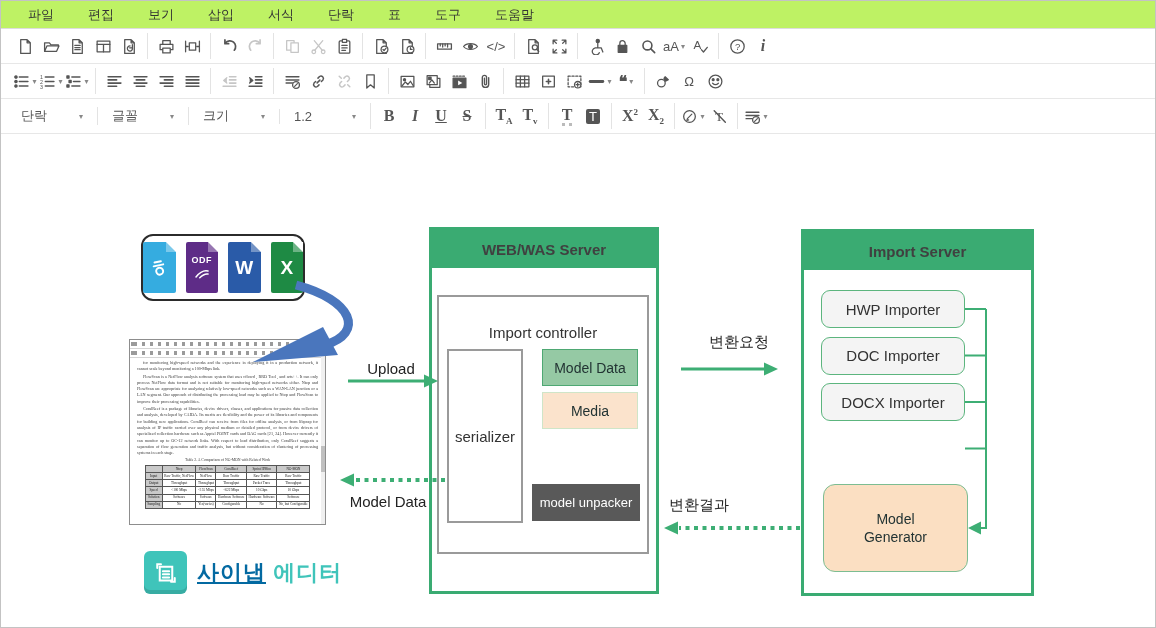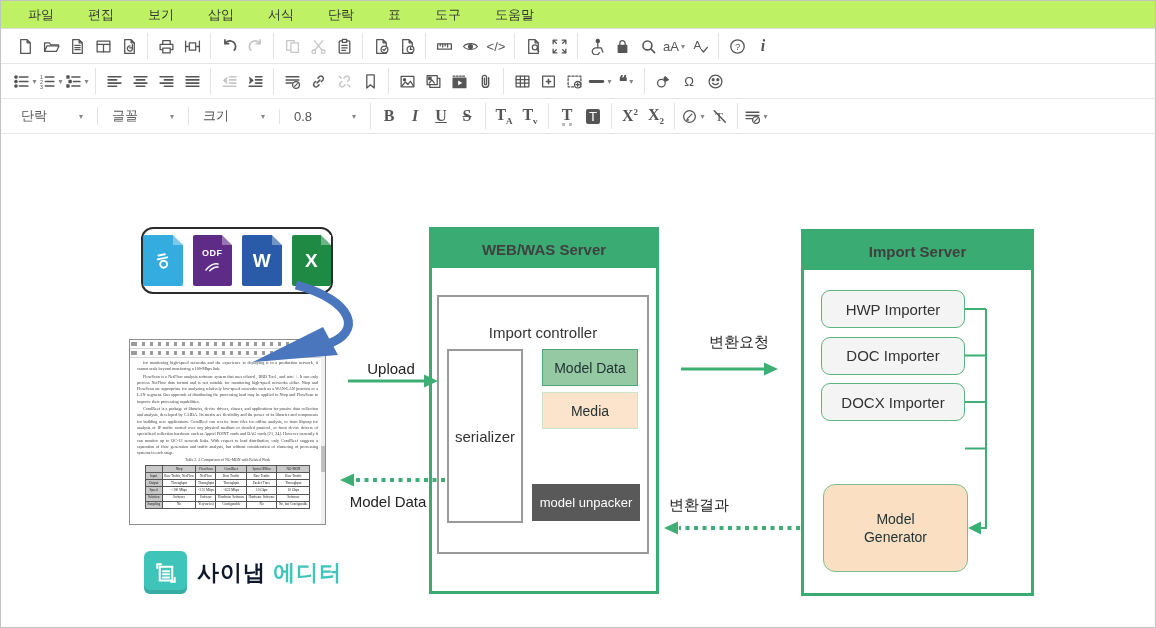--- a/index.html
+++ b/index.html
@@ -30,21 +30,21 @@
 
   
   .fmt-select { display:flex; align-items:center; justify-content:space-between; width:80px; padding:0 9px; font-size:13px; color:#555; }
   .fmt-select .caret { font-size:8px; }
 
   
   .content { position:relative; height:492px; background:#fff; overflow:hidden; }
   .lbl { position:absolute; font-size:15px; color:#222; text-align:center; }
 
   
-  .icons-box { position:absolute; left:140px; top:93px; width:192px; height:67px; border:2px solid #2b2b2b; border-radius:12px; display:flex; align-items:center; justify-content:center; gap:10px; }
+  .icons-box { position:absolute; left:140px; top:100px; width:164px; height:67px; border:2px solid #2b2b2b; border-radius:12px; display:flex; align-items:center; justify-content:center; gap:10px; }
   .file-icon { width:41px; height:51px; border-radius:2px; position:relative; display:flex; align-items:center; justify-content:center; flex-direction:column; }
   .file-icon::after { content:''; position:absolute; top:0; right:0; border-top:10px solid #fff; border-left:10px solid rgba(255,255,255,.35); }
   .file-icon .big { color:#fff; font-weight:bold; font-size:19px; }
   .file-icon .odf-t { color:#fff; font-weight:bold; font-size:9px; letter-spacing:.5px; margin-top:3px; }
 
   
   .mini-doc { position:absolute; left:128px; top:205px; width:197px; height:186px; background:#fff; border:1px solid #8d8d8d; overflow:hidden; }
   .mini-strip { height:9px; border-bottom:1px solid #d5d5d5; margin:0; background:repeating-linear-gradient(90deg,#9a9a9a 0 3px,transparent 3px 8px); background-size:auto 4px; background-position:4px 2px; background-repeat:repeat-x; }
   .mini-body { padding:2px 7px 0 7px; font-family:"Liberation Serif",serif; font-size:4.2px; line-height:1.5; color:#3a3a3a; text-align:justify; }
   .mini-body p { text-indent:6px; margin-bottom:1px; }
@@ -52,21 +52,21 @@
   .mini-table { border-collapse:collapse; margin:0 auto; font-size:3.4px; color:#222; }
   .mini-table td, .mini-table th { border:.5px solid #555; padding:.5px 1.5px; text-align:center; font-weight:normal; }
   .mini-table thead th, .mini-table .rowhead { background:#c9c9c9; }
   .mini-scroll { position:absolute; right:0; top:10px; bottom:0; width:4px; background:#f0f0f0; }
   .mini-scroll i { position:absolute; top:55%; left:0; width:4px; height:26px; background:#c0c0c0; }
 
   
   .logo { position:absolute; left:143px; top:417px; display:flex; align-items:center; }
   .logo-badge { width:43px; height:43px; background:#3fc4ba; border-radius:6px; display:flex; align-items:center; justify-content:center; box-shadow:inset 0 -4px 0 rgba(0,0,0,.12); }
   .logo-text { margin-left:10px; font-size:22px; font-weight:bold; letter-spacing:1px; }
-  .logo-text .dk { color:#0f172a; }
+  .logo-text .dk { color:#0369a1;text-decoration:underline; }
   .logo-text .tl { color:#3fc4ba;font-family:Liberation Mono, monospace; }
 
   
   .server { position:absolute; border:3px solid #3aab72; background:#fff; }
   .server-head { height:38px; background:#3aab72; color:#404040; font-weight:bold; font-size:15px; display:flex; align-items:center; justify-content:center; }
   .webwas { left:428px; top:93px; width:230px; height:367px; }
   .importsrv { left:800px; top:95px; width:233px; height:367px; }
 
   .controller { position:absolute; left:436px; top:161px; width:212px; height:259px; border:2px solid #9a9a9a; background:#fff; }
   .controller-label { position:absolute; top:27px; width:100%; text-align:center; font-size:15px; color:#333; }
@@ -454,21 +454,21 @@
         </div>
       </div>
       <div class="tb-group">
         <div class="fmt-select">
           <span>크기</span>
           <span class="caret">▾</span>
         </div>
       </div>
       <div class="tb-group">
         <div class="fmt-select">
-          <span>0.8</span>
+          <span>1.2</span>
           <span class="caret">▾</span>
         </div>
       </div>
       <div class="tb-group">
         <span class="tb-btn">
           <span class="tlabel serif">B</span>
         </span>
         <span class="tb-btn">
           <span class="tlabel serif it">I</span>
         </span>

